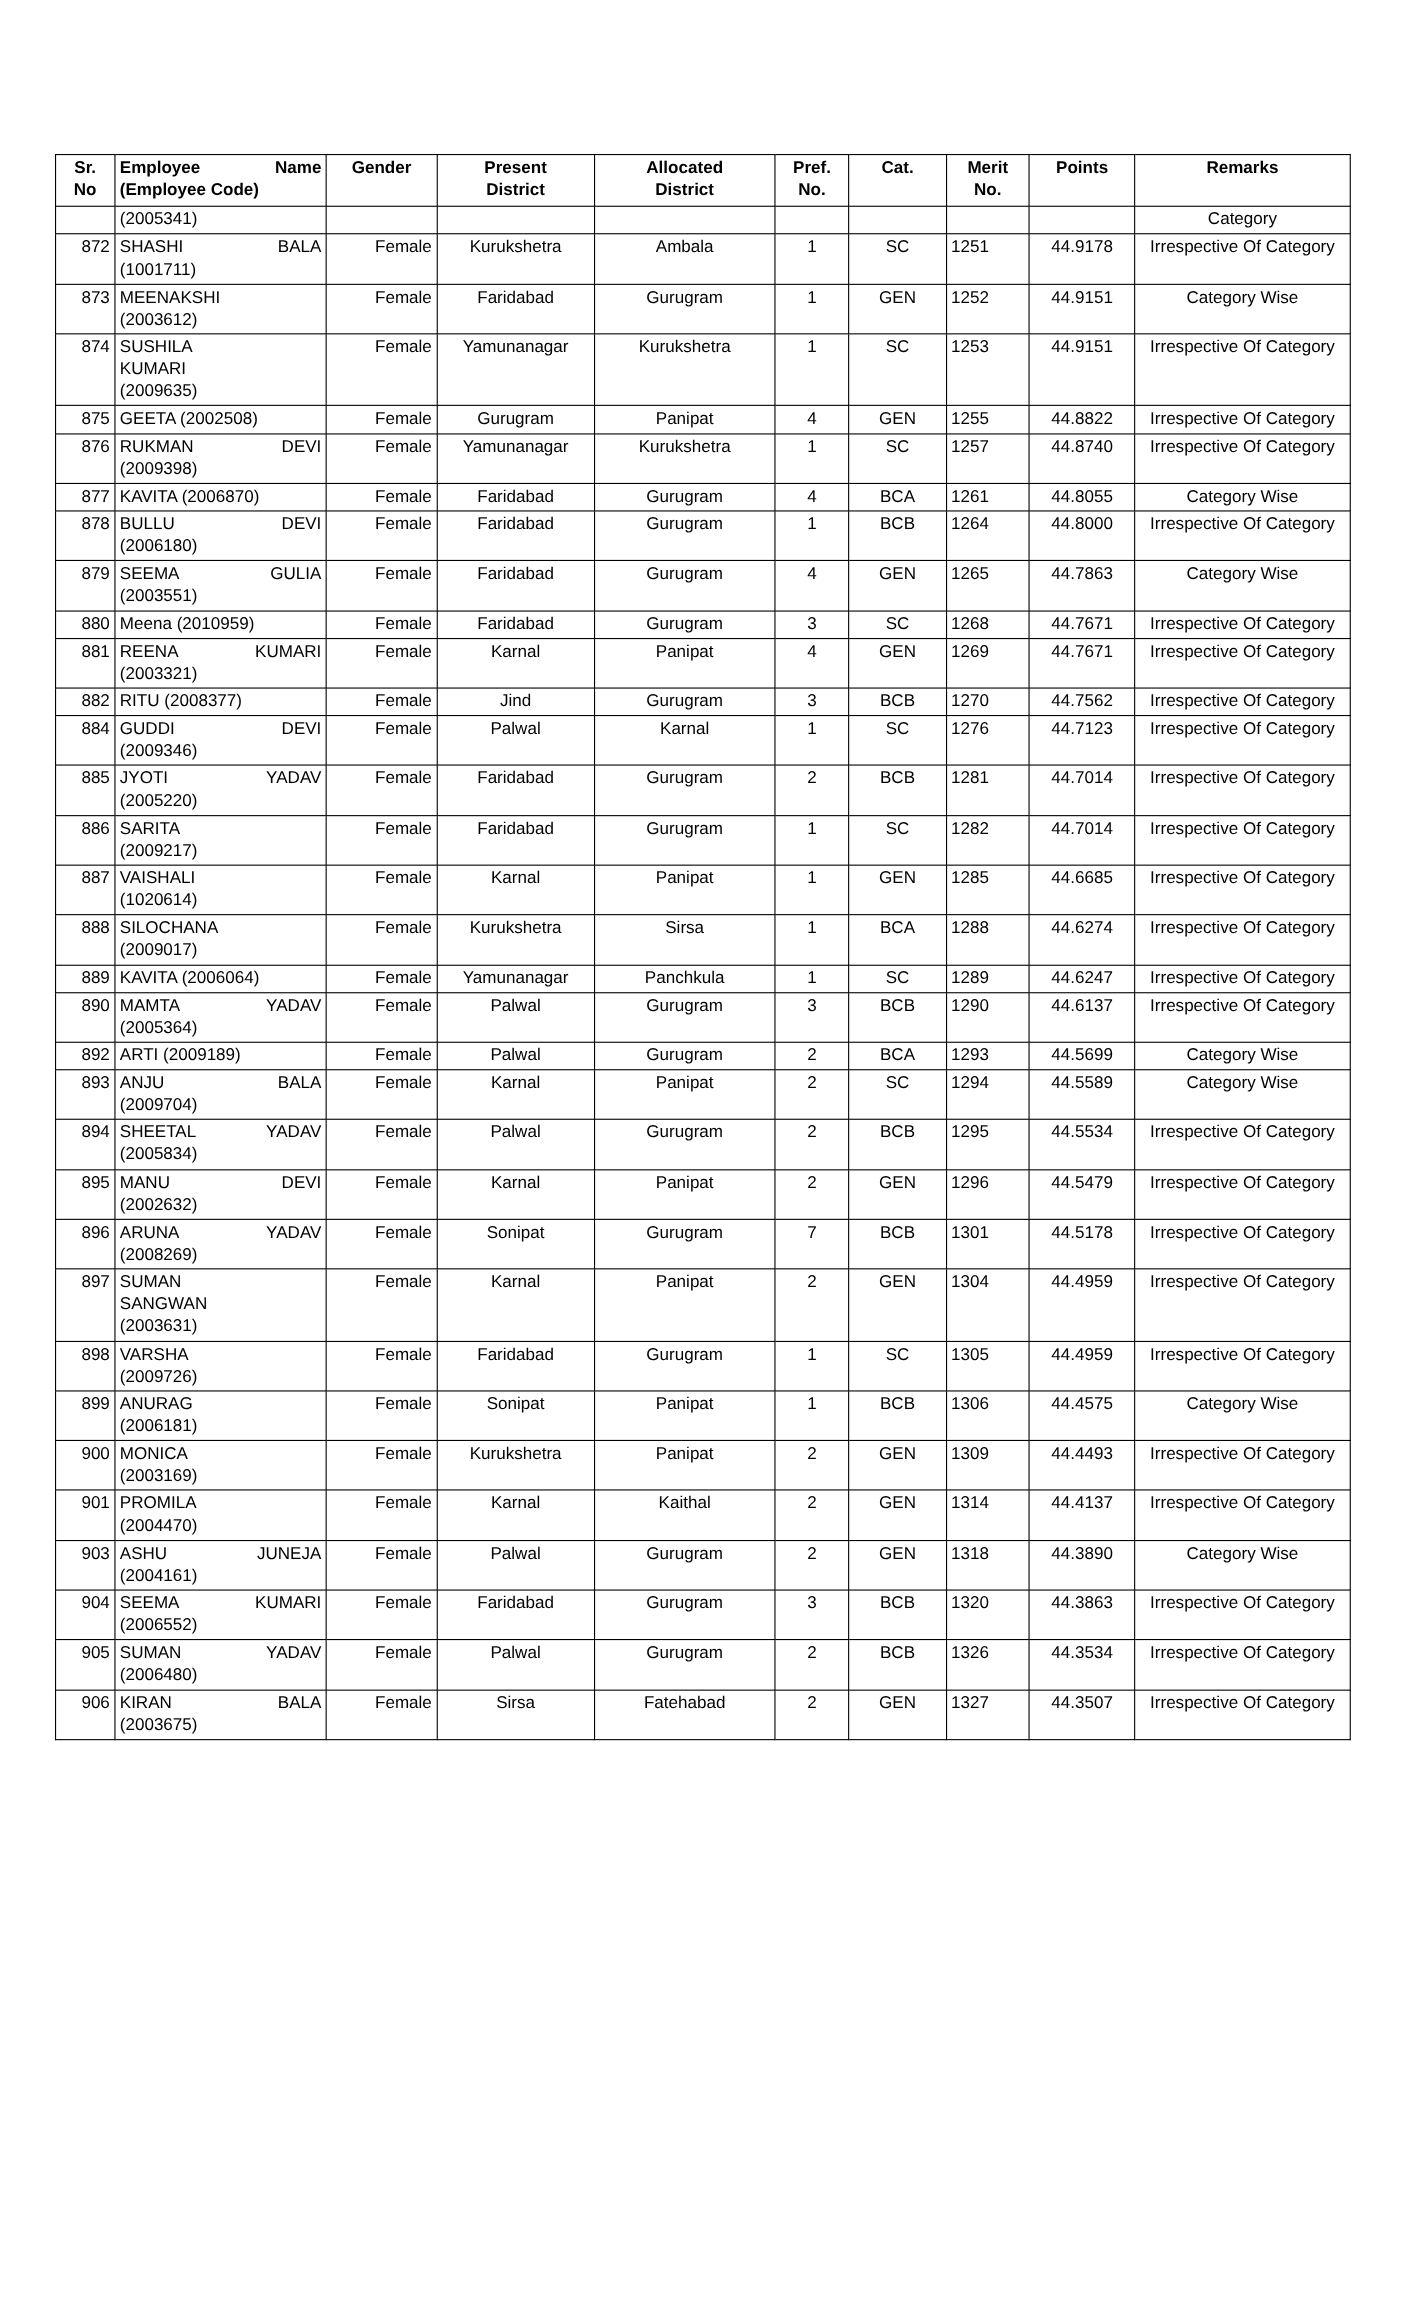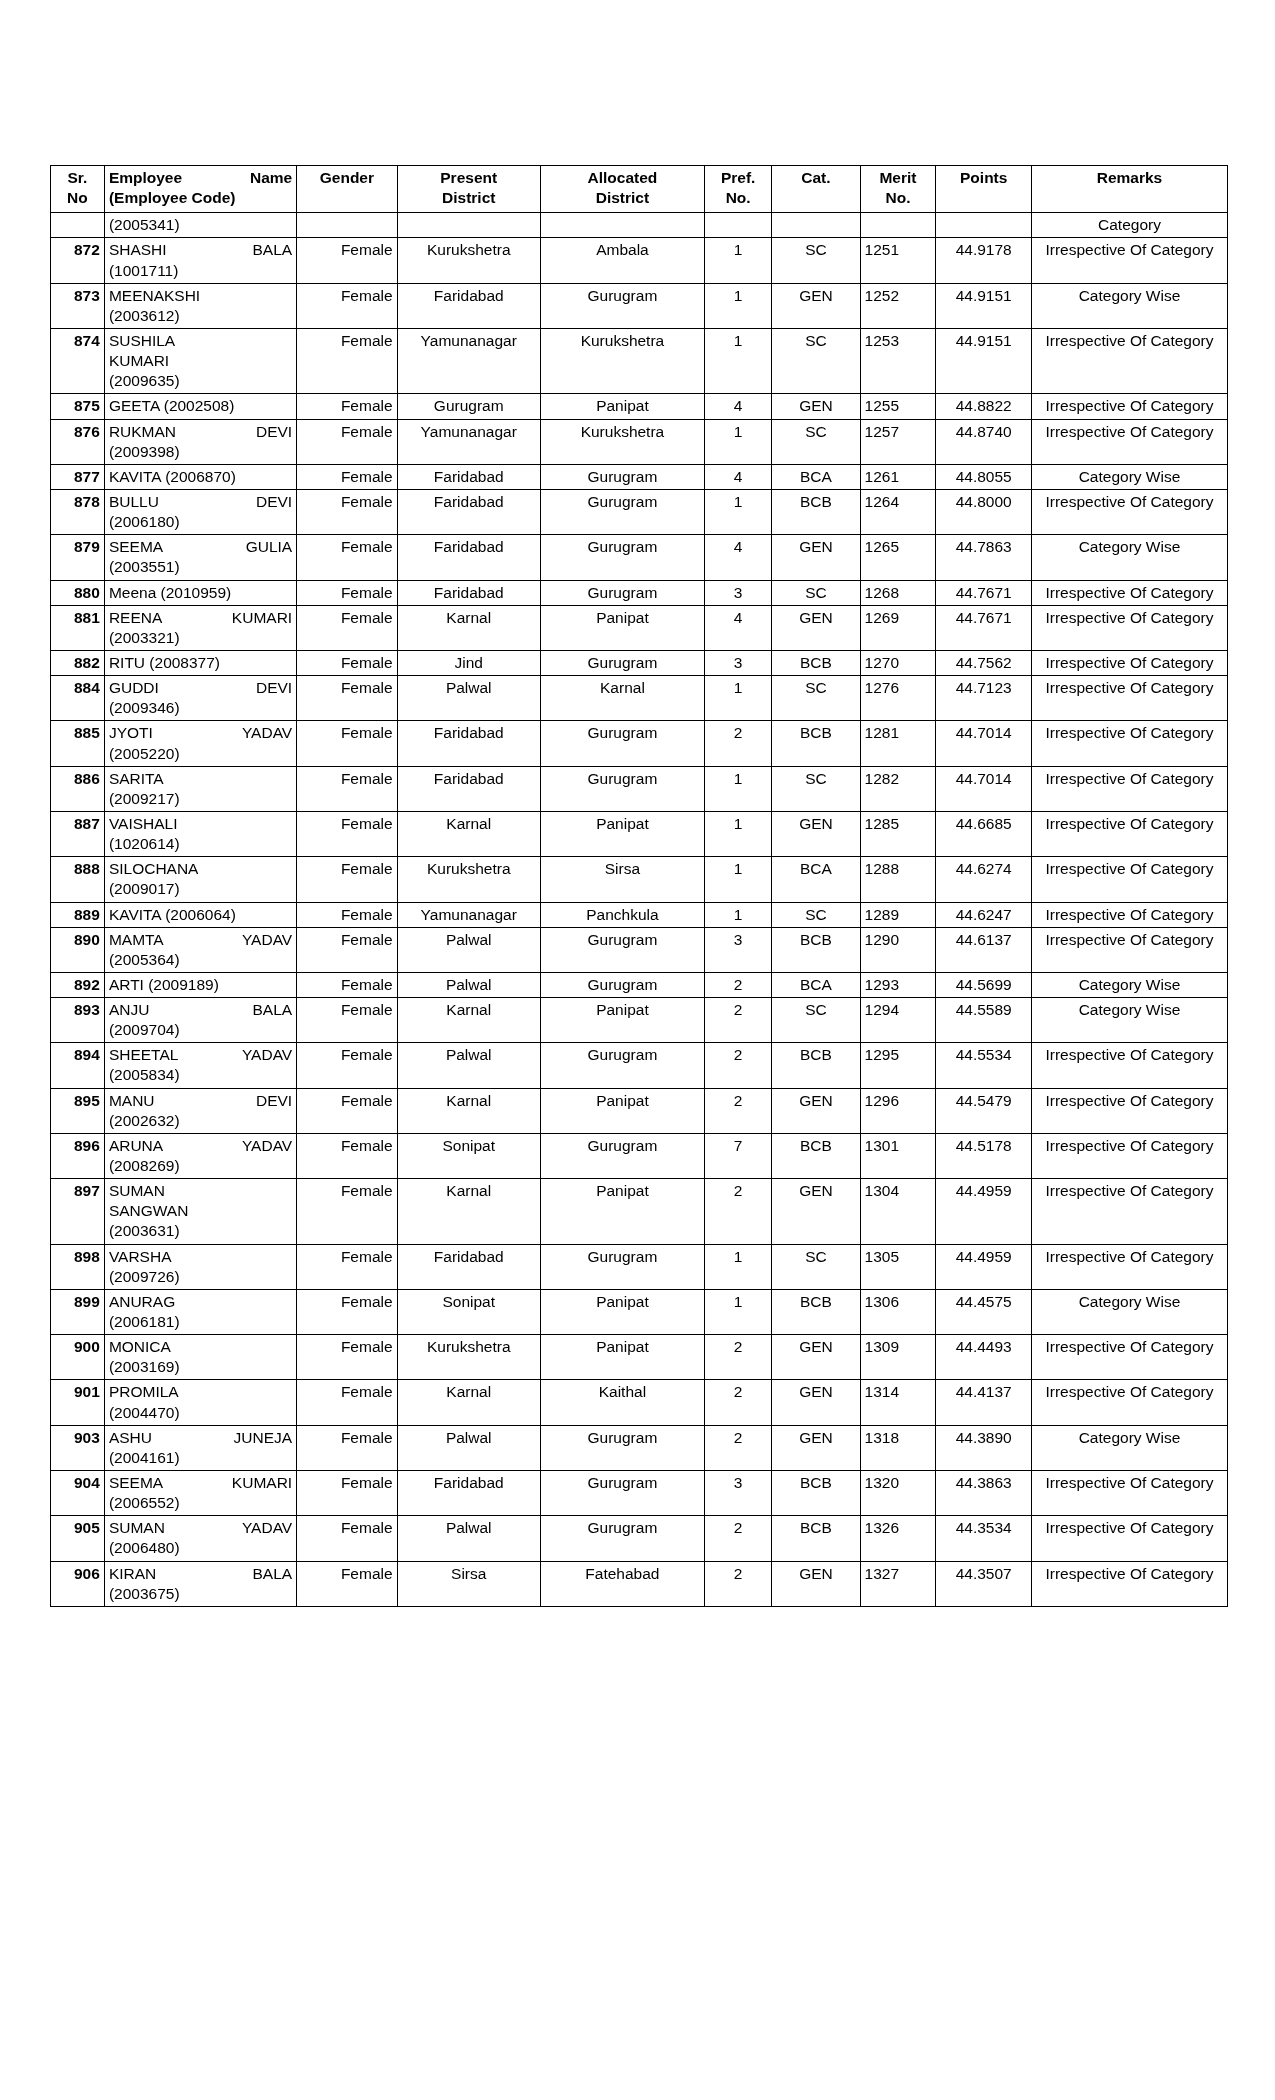--- a/index.html
+++ b/index.html
@@ -14,21 +14,20 @@
     font-family: "Liberation Sans", sans-serif;
     color: #000000;
     -webkit-font-smoothing: none;
   }
   .page {
     position: relative;
     width: 1275px;
     height: 1591px;
     box-sizing: border-box;
     padding: 140px 43px 0 50px;
-    margin-top: 25px;
   }
   table.merit {
     border-collapse: collapse;
     width: 1178px;
     table-layout: fixed;
     font-size: 15.5px;
     line-height: 1.30;
   }
   table.merit th,
   table.merit td {
@@ -50,21 +49,21 @@
   col.c-gender  { width: 82px; }
   col.c-present { width: 117px; }
   col.c-alloc   { width: 134px; }
   col.c-pref    { width: 55px; }
   col.c-cat     { width: 72px; }
   col.c-merit   { width: 62px; }
   col.c-points  { width: 78px; }
   col.c-remarks { width: 160px; }
 
   
-  td.sr      { text-align: right; padding-right: 6px; font-weight: bold; }
+  td.sr      { text-align: right; padding-right: 6px; }
   td.name    { text-align: justify; text-align-last: justify; hyphens: none; }
   td.name.short { text-align: left; text-align-last: left; }
   td.gender  { text-align: right; }
   td.present { text-align: center; }
   td.alloc   { text-align: center; }
   td.pref    { text-align: center; }
   td.cat     { text-align: center; }
   td.merit   { }
   td.points  { text-align: center; }
   td.remarks { text-align: center; }

